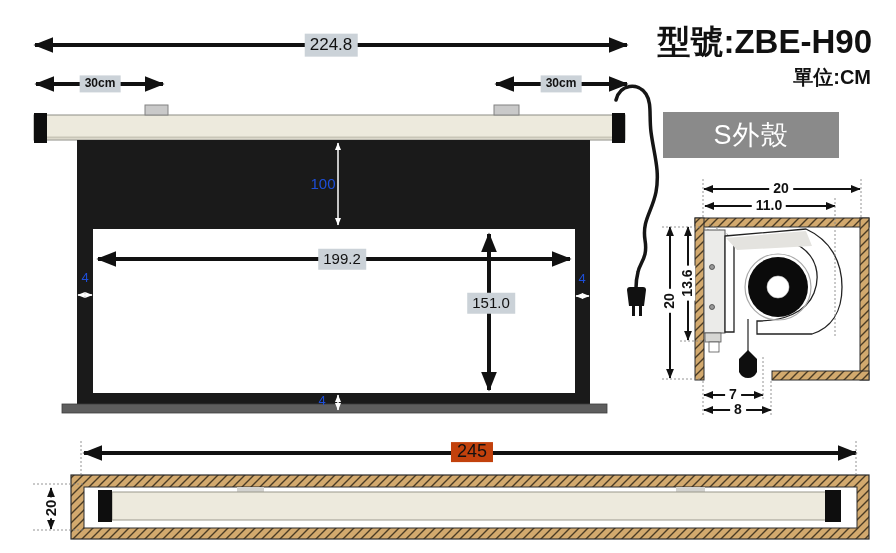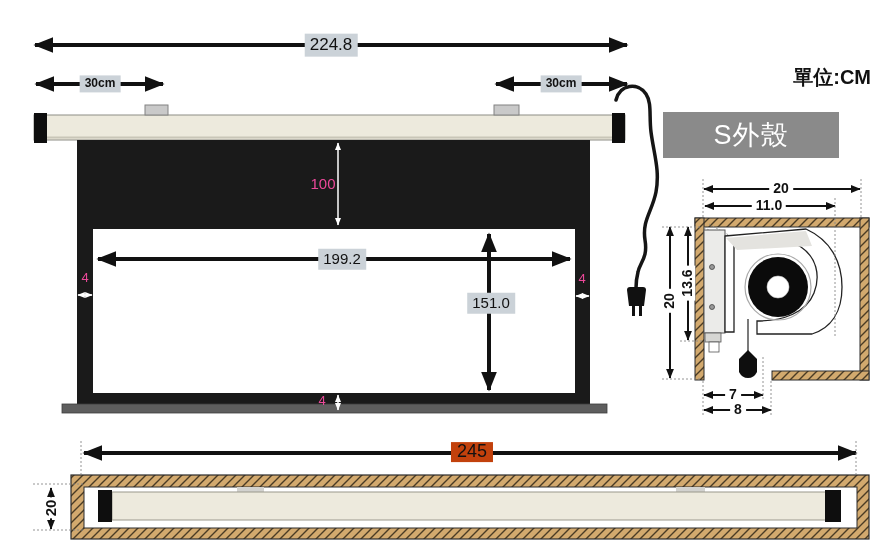--- a/index.html
+++ b/index.html
@@ -8,21 +8,21 @@
     font-family:"Liberation Sans","DejaVu Sans",sans-serif;
     overflow:hidden;color:#111;
   }
   #drawing{position:absolute;left:0;top:0;z-index:1;}
   .lbl{
     position:absolute;z-index:3;transform:translate(-50%,-50%);
     font-size:15px;line-height:1.1;white-space:nowrap;color:#111;
   }
   .lbl.bgbox{background:#cbd2d8;padding:2px 5px;}
   .lbl.whitebg{background:#ffffff;padding:0 4px;}
-  .lbl.onblack{color:#ec4899;}
+  .lbl.onblack{color:#1d4ed8;}
   .lbl.rot{transform:translate(-50%,-50%) rotate(-90deg);}
   .lbl.dim-bold{font-weight:bold;font-size:14px;}
   .t-2248{font-size:17px;}
   .t-30{font-size:12px;font-weight:bold;}
   .t-245{font-size:18px;background:#c2410c;padding:0 6px;}
   .t-20b{font-weight:bold;font-size:15px;background:#fff;padding:0 2px;}
   .model-title{
     position:absolute;right:24px;top:20px;z-index:3;
     font-size:33px;font-weight:bold;letter-spacing:0px;white-space:nowrap;
   }
@@ -147,20 +147,21 @@
       <line x1="51" y1="488" x2="51" y2="529" stroke="#111" stroke-width="2" marker-start="url(#mB)" marker-end="url(#mB)"></line>
       <g stroke="#888" stroke-width="0.9" stroke-dasharray="2,2">
         <line x1="81" y1="441" x2="81" y2="474"></line>
         <line x1="856" y1="441" x2="856" y2="474"></line>
         <line x1="33" y1="484" x2="84" y2="484"></line>
         <line x1="33" y1="530" x2="84" y2="530"></line>
       </g>
     </g>
   </svg>
 
+  <div class="model-title">型號:ZBE-H90</div>
   <div class="unit-line">單位:CM</div>
   <div class="s-panel">
     <span>S外殼</span>
   </div>
 
   <div class="lbl bgbox t-2248" style="left:331px;top:45px;">224.8</div>
   <div class="lbl bgbox t-30" style="left:100px;top:84px;">30cm</div>
   <div class="lbl bgbox t-30" style="left:561px;top:84px;">30cm</div>
   <div class="lbl onblack" style="left:323px;top:184px;">100</div>
   <div class="lbl bgbox" style="left:342px;top:259px;text-align:center;">199.2</div>

